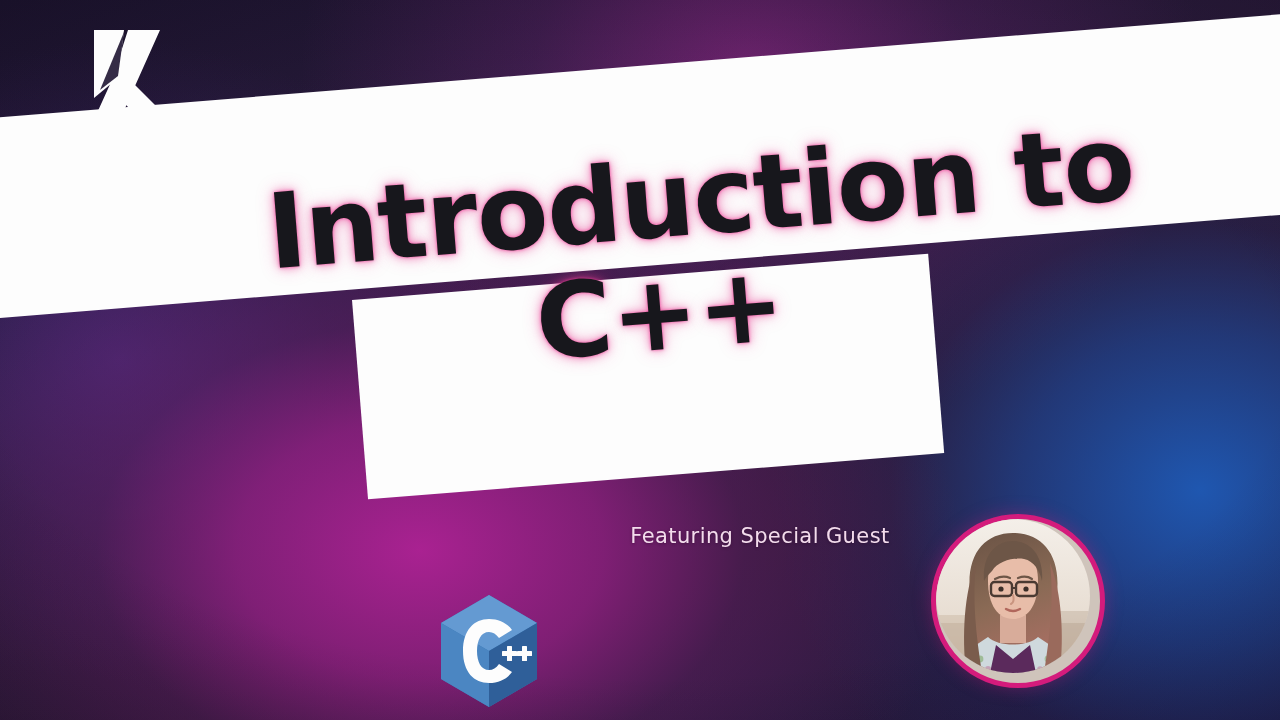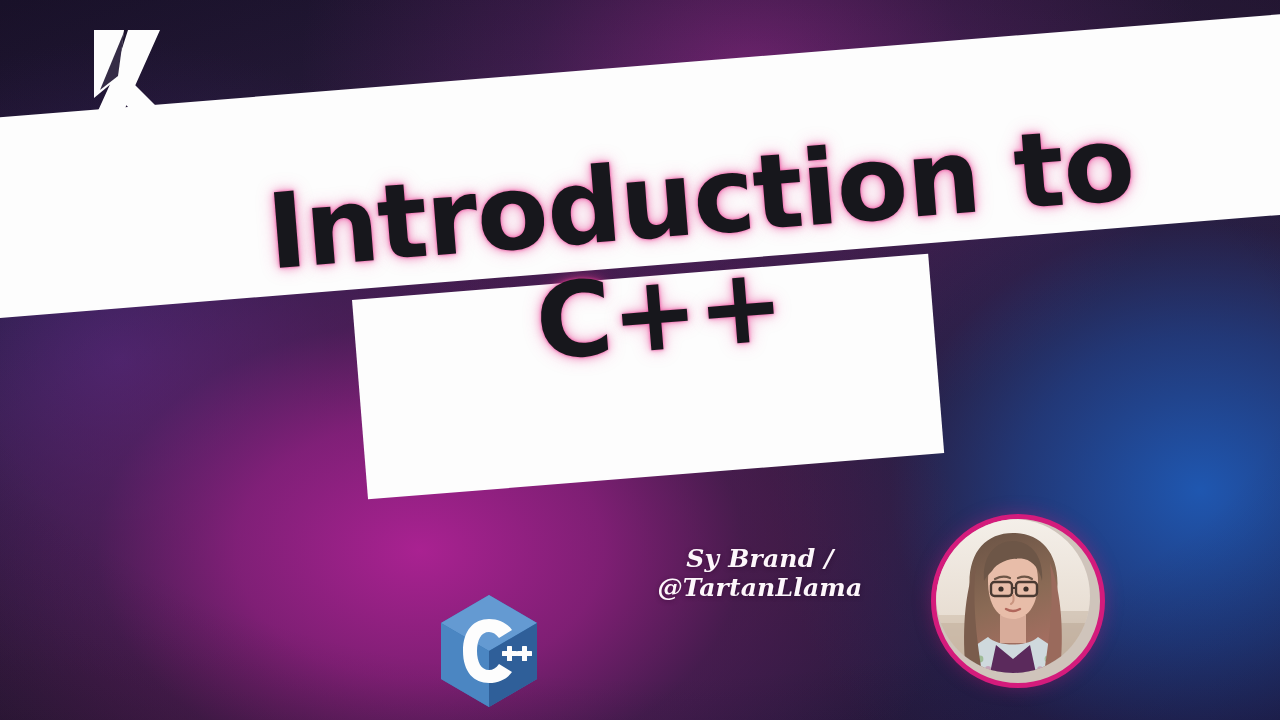--- a/index.html
+++ b/index.html
@@ -247,21 +247,21 @@
 
   <div class="banner banner-top"></div>
   <div class="banner banner-bottom"></div>
 
   <div class="title-wrap">
     <div class="title-line title-line-1">Introduction to</div>
     <div class="title-line title-line-2">C++</div>
   </div>
 
   <div class="featuring">
-    <div class="featuring-name">Sy Brand / @TartanLlama</div>
+    <div class="featuring-label">Featuring Special Guest</div>
   </div>
 
   <div class="avatar">
     <svg viewBox="0 0 154 154" width="154" height="154" aria-hidden="true">
       <defs>
         <clipPath id="avClip">
             <circle cx="77" cy="77" r="77"></circle>
           </clipPath>
         <linearGradient id="sky" x1="0" y1="0" x2="0" y2="1">
           <stop offset="0%" stop-color="#f4efe9"></stop>

